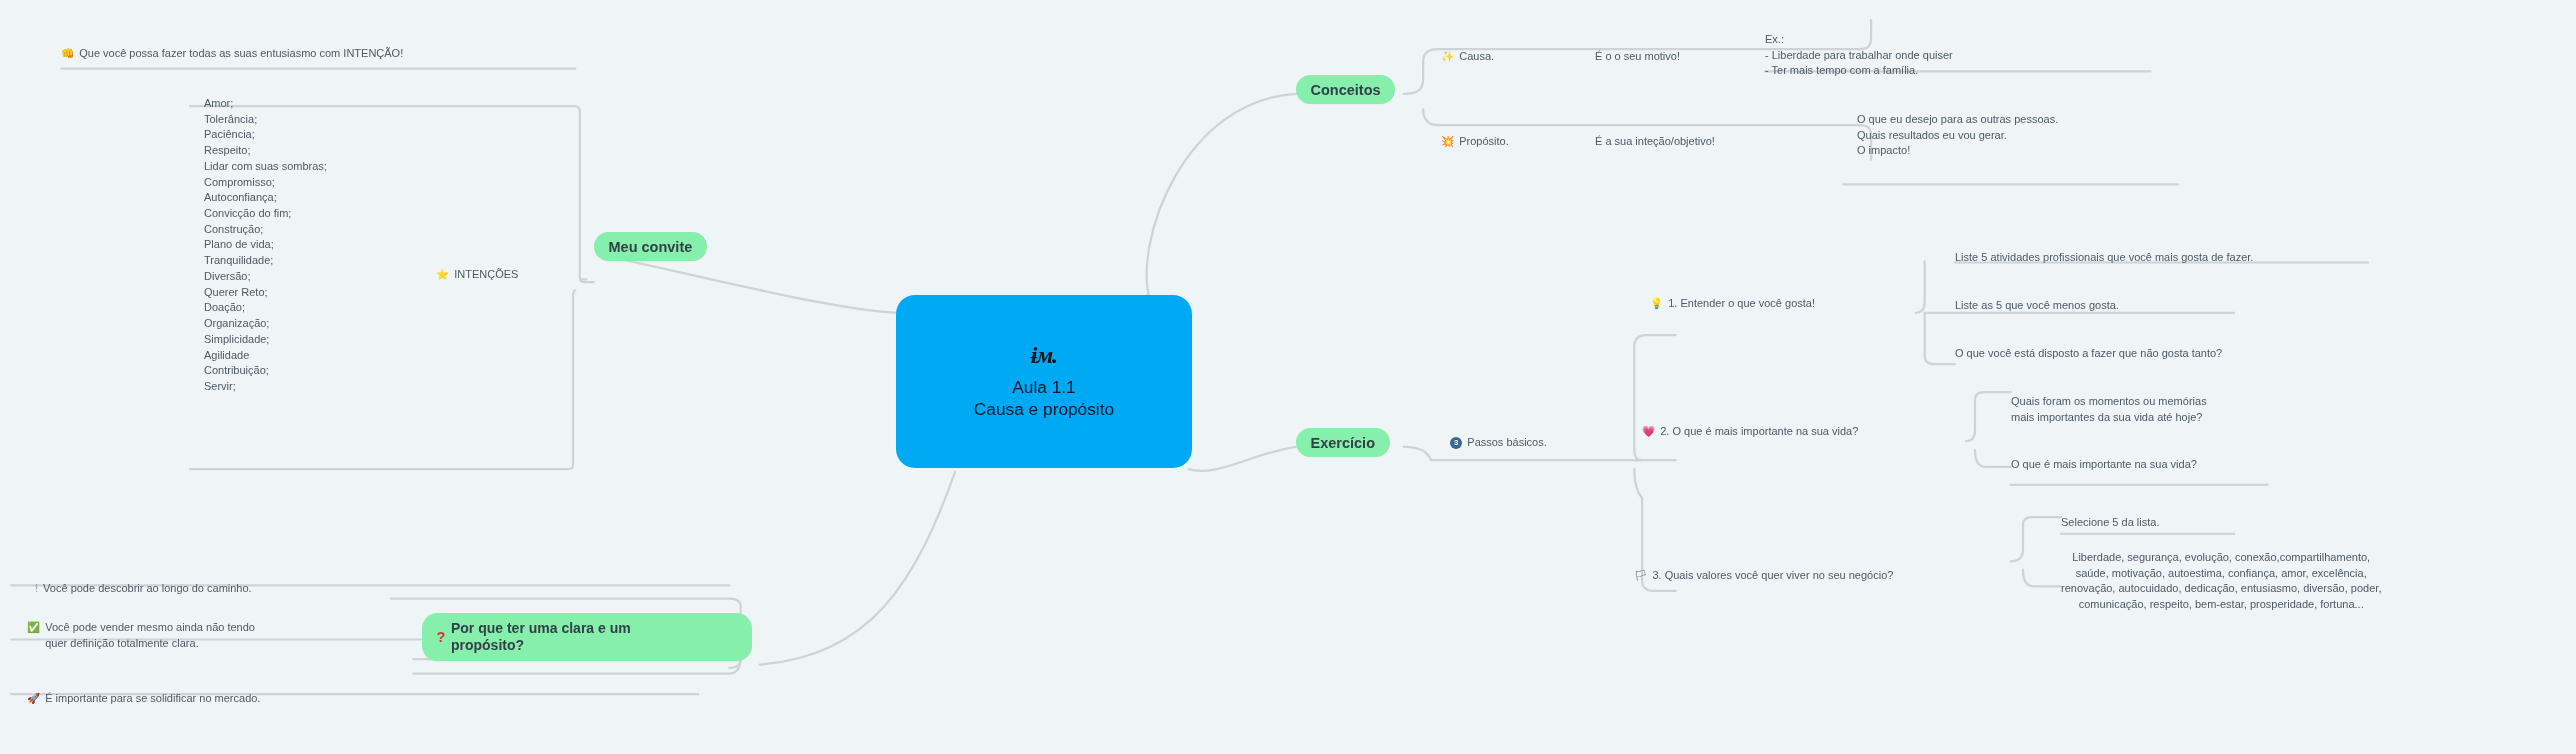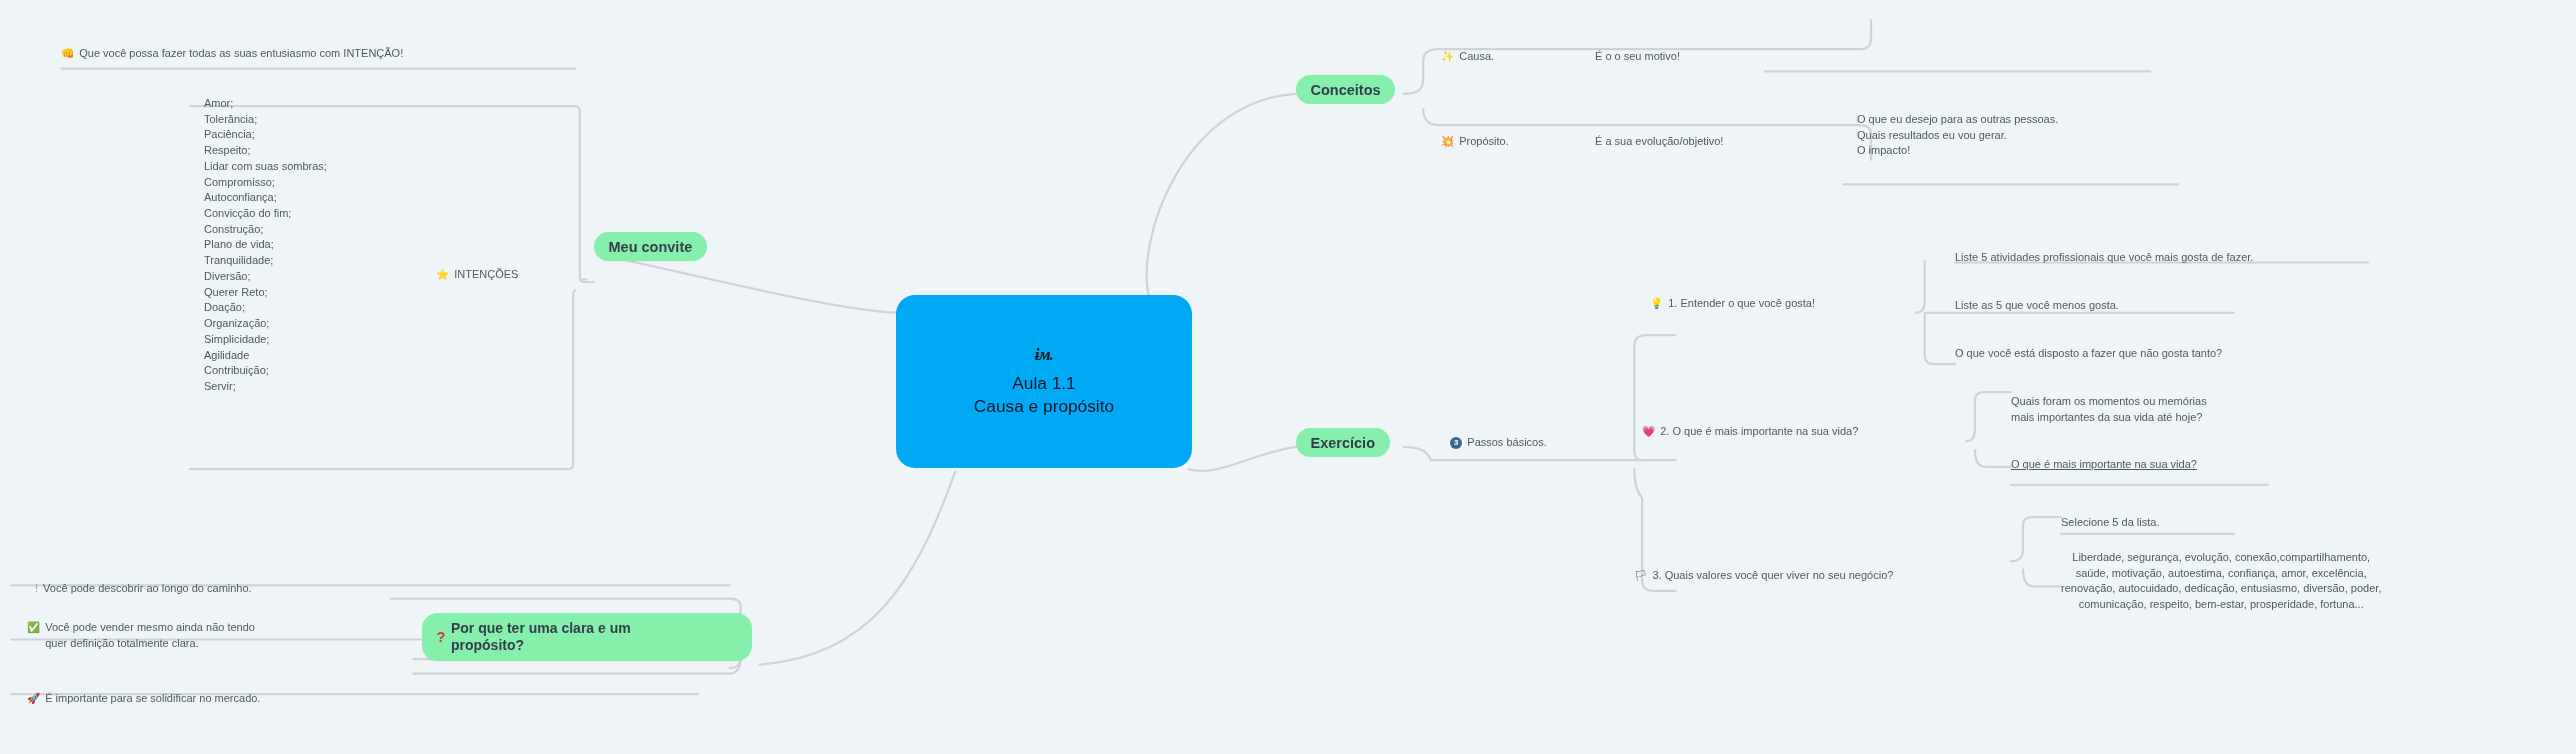--- a/index.html
+++ b/index.html
@@ -36,21 +36,21 @@
     color: #ffffff;
     text-align: center;
     display: flex;
     flex-direction: column;
     align-items: center;
     justify-content: center;
   }
   .root-logo {
     font-family: "Liberation Serif", serif;
     font-style: italic;
-    font-size: 17px;
+    font-size: 24px;
     color: #111418;
     line-height: 1;
     margin-bottom: 9px;
     letter-spacing: -0.6px;
     font-weight: 700;
     text-align: center;
   }
   .root-title {
     font-size: 17.3px;
     line-height: 1.30;
@@ -253,27 +253,30 @@
     <span>Conceitos</span>
   </div>
 
   <div class="node leaf" style="left:1441px; top:49px;">
     <span class="emoji">✨</span>
     <span class="txt">Causa.</span>
   </div>
   <div class="node leaf" style="left:1595px; top:49px;">
     <span class="txt">É o o seu motivo!</span>
   </div>
+  <div class="node listblock" style="left:1765px; top:32px; width:357px;" id="causa-detail">Ex.:
+- Liberdade para trabalhar onde quiser
+- Ter mais tempo com a família.</div>
 
   <div class="node leaf" style="left:1441px; top:134px;">
     <span class="emoji">💥</span>
     <span class="txt">Propósito.</span>
   </div>
   <div class="node leaf" style="left:1595px; top:134px;">
-    <span class="txt">É a sua evolução/objetivo!</span>
+    <span class="txt">É a sua inteção/objetivo!</span>
   </div>
   <div class="node listblock" style="left:1857px; top:112px; width:346px;" id="proposito-detail">O que eu desejo para as outras pessoas.
 Quais resultados eu vou gerar.
 O impacto!</div>
 
   <div class="node pill" style="left:1296px; top:428px;">
     <span>Exercício</span>
   </div>
 
   <div class="node leaf" style="left:1450px; top:435px;">
@@ -288,21 +291,21 @@
   <div class="node listblock" style="left:1955px; top:250px;">Liste 5 atividades profissionais que você mais gosta de fazer.</div>
   <div class="node listblock" style="left:1955px; top:298px;">Liste as 5 que você menos gosta.</div>
   <div class="node listblock" style="left:1955px; top:346px;">O que você está disposto a fazer que não gosta tanto?</div>
 
   <div class="node leaf" style="left:1642px; top:424px;">
     <span class="emoji">💗</span>
     <span class="txt">2. O que é mais importante na sua vida?</span>
   </div>
   <div class="node listblock" style="left:2011px; top:394px;">Quais foram os momentos ou memórias
 mais importantes da sua vida até hoje?</div>
-  <div class="node listblock" style="left:2011px; top:457px;text-decoration:underline;">O que é mais importante na sua vida?</div>
+  <div class="node listblock" style="left:2011px; top:457px;">O que é mais importante na sua vida?</div>
 
   <div class="node leaf" style="left:1634px; top:568px;">
     <span class="emoji">🏳</span>
     <span class="txt">3. Quais valores você quer viver no seu negócio?</span>
   </div>
   <div class="node listblock" style="left:2061px; top:515px;">Selecione 5 da lista.</div>
   <div class="node listblock" style="left:2061px; top:550px;text-align:center;">Liberdade, segurança, evolução, conexão,compartilhamento,
 saúde, motivação, autoestima, confiança, amor, excelência,
 renovação, autocuidado, dedicação, entusiasmo, diversão, poder,
 comunicação, respeito, bem-estar, prosperidade, fortuna...</div>

